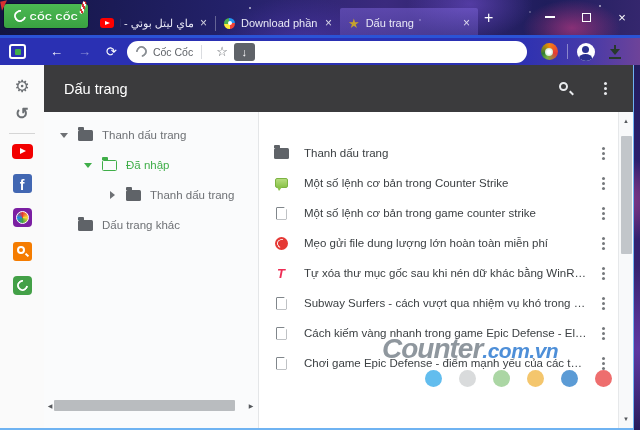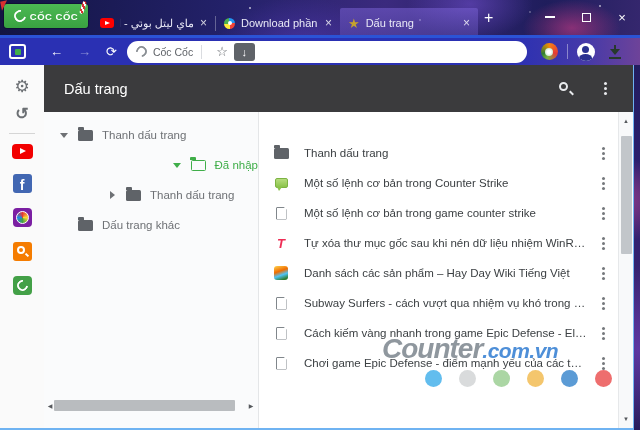--- a/index.html
+++ b/index.html
@@ -112,21 +112,21 @@
   .page-title { color:#fff; font-size:14.5px; flex:1; }
   .hdr-search { width:16px; height:16px; position:relative; margin-right:24px; }
   .hdr-search .lens { position:absolute; left:1px; top:1px; width:9px; height:9px; border:2px solid #e8eaed; border-radius:50%; }
   .hdr-search .handle { position:absolute; left:11px; top:11px; width:5px; height:2px; background:#e8eaed; transform:rotate(45deg); }
   .kebab { width:3px; height:3px; border-radius:50%; background:#e8eaed; box-shadow:0 -5px 0 #e8eaed, 0 5px 0 #e8eaed; margin:0 6px; }
   .kebab.gray { background:#75787c; box-shadow:0 -5px 0 #75787c, 0 5px 0 #75787c; }
 
   .page-body { flex:1; display:flex; min-height:0; }
   .tree { width:214px; background:#fafbfc; position:relative; flex:0 0 auto; padding-top:8px; }
   .tree-row { height:30px; display:flex; align-items:center; gap:9px; font-size:11.5px; color:#6e7175; }
-  .tree-row.lv0 { padding-left:15px; } .tree-row.lv1 { padding-left:39px;justify-content:flex-end; } .tree-row.lv2 { padding-left:63px; }
+  .tree-row.lv0 { padding-left:15px; } .tree-row.lv1 { padding-left:39px; } .tree-row.lv2 { padding-left:63px; }
   .tree-row.selected { color:#3fae49; }
   .caret { width:10px; display:flex; justify-content:center; flex:0 0 auto; }
   .caret-down { border-left:4px solid transparent; border-right:4px solid transparent; border-top:5px solid #6e7175; }
   .caret-right { border-top:4px solid transparent; border-bottom:4px solid transparent; border-left:5px solid #6e7175; }
   .folder { width:15px; height:11px; background:#5f6368; border-radius:1.5px; position:relative; flex:0 0 auto; }
   .folder::before { content:""; position:absolute; left:0; top:-2.5px; width:6px; height:3px; background:#5f6368; border-radius:1px 1px 0 0; }
   .folder.outline { background:transparent; border:1.5px solid #3fae49; }
   .folder.outline::before { background:#3fae49; top:-4px; left:-1.5px; }
   .hscroll { position:absolute; left:2px; right:3px; bottom:17px; height:12px; display:flex; align-items:center; }
   .hscroll .arr { font-size:6px; color:#55585c; width:8px; text-align:center; }
@@ -323,32 +323,32 @@
             <span class="icon-box">
                 <i class="fi-page"></i>
               </span>
             <span class="row-title">Một số lệnh cơ bản trong game counter strike</span>
             <span class="kebab-wrap">
                 <span class="kebab gray"></span>
               </span>
           </div>
           <div class="row">
             <span class="icon-box">
+                <i class="fi-swirl"></i>
+              </span>
+            <span class="row-title">Mẹo gửi file dung lượng lớn hoàn toàn miễn phí</span>
+            <span class="kebab-wrap">
+                <span class="kebab gray"></span>
+              </span>
+          </div>
+          <div class="row">
+            <span class="icon-box">
                 <i class="fi-letter-t">T</i>
               </span>
-            <span class="row-title">Tự xóa thư mục gốc sau khi nén dữ liệu nhiệm WinRAR</span>
-            <span class="kebab-wrap">
-                <span class="kebab gray"></span>
-              </span>
-          </div>
-          <div class="row">
-            <span class="icon-box">
-                <i class="fi-hayday"></i>
-              </span>
-            <span class="row-title">Danh sách các sản phẩm – Hay Day Wiki Tiếng Việt</span>
+            <span class="row-title">Tự xóa thư mục gốc sau khi nén dữ khác bằng WinRAR</span>
             <span class="kebab-wrap">
                 <span class="kebab gray"></span>
               </span>
           </div>
           <div class="row">
             <span class="icon-box">
                 <i class="fi-page"></i>
               </span>
             <span class="row-title">Subway Surfers - cách vượt qua nhiệm vụ khó trong ga...</span>
             <span class="kebab-wrap">

